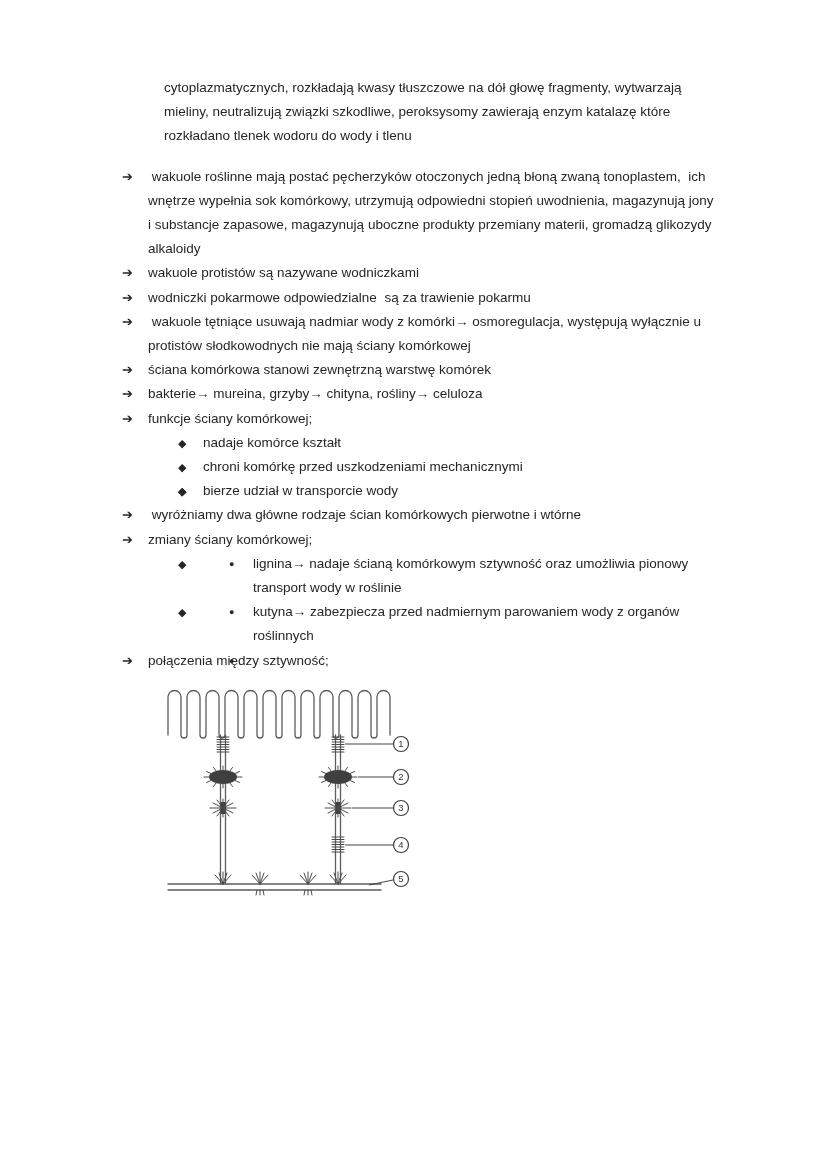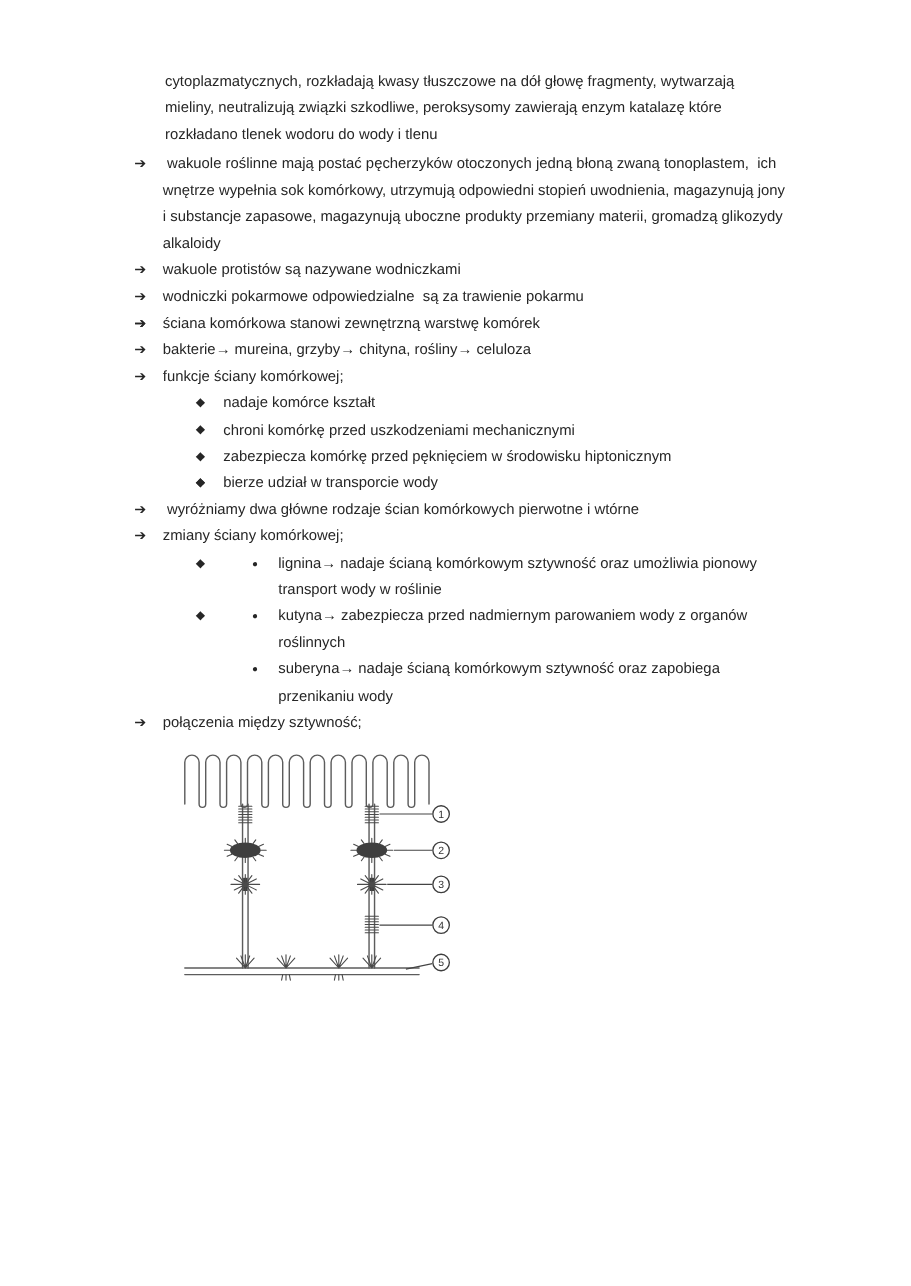--- a/index.html
+++ b/index.html
@@ -7,21 +7,21 @@
     position:relative;
     width:828px;height:1169px;
     background:#ffffff;
     overflow:hidden;
     font-family:"Liberation Sans", sans-serif;
     font-size:13.5px;
     line-height:24.2px;
     color:#262626;
   }
   .content{position:absolute;left:148px;top:60px;width:566px;}
-  .para{margin:2px;white-space:pre-wrap;}
+  .para{margin:16px;white-space:pre-wrap;}
   .item{position:relative;}
   .item .marker{position:absolute;top:0;color:#262626;}
   .l0{padding-left:0;}   .l0 .marker{left:-26px;font-size:13px;}
   .l1{padding-left:55px;} .l1 .marker{left:30px;font-size:11px;}
   .l2{padding-left:105px;}.l2 .marker{left:81px;font-size:9px;}
   .itext{white-space:pre-wrap;}
   .figure{margin:14px 0 0 18px;width:250px;height:215px;}
   .st{stroke:#5c5c5c;stroke-width:1.3;fill:none;stroke-linecap:round;}
   .st2{stroke:#4a4a4a;stroke-width:1;fill:none;stroke-linecap:round;}
   .callout{stroke:#444444;stroke-width:1;fill:none;}
@@ -34,36 +34,36 @@
 
 <div class="page">
   <div class="content">
 
     <p class="para">cytoplazmatycznych, rozkładają kwasy tłuszczowe na dół głowę fragmenty, wytwarzają mieliny, neutralizują związki szkodliwe, peroksysomy zawierają enzym katalazę które rozkładano tlenek wodoru do wody i tlenu</p>
 
     <div id="list">
         <div class="item l0"><span class="marker">➔</span><span class="itext"> wakuole roślinne mają postać pęcherzyków otoczonych jedną błoną zwaną tonoplastem,  ich wnętrze wypełnia sok komórkowy, utrzymują odpowiedni stopień uwodnienia, magazynują jony i substancje zapasowe, magazynują uboczne produkty przemiany materii, gromadzą glikozydy alkaloidy</span></div>
         <div class="item l0"><span class="marker">➔</span><span class="itext">wakuole protistów są nazywane wodniczkami</span></div>
         <div class="item l0"><span class="marker">➔</span><span class="itext">wodniczki pokarmowe odpowiedzialne  są za trawienie pokarmu</span></div>
-        <div class="item l0"><span class="marker">➔</span></div>
+        <div class="item l0"><span class="marker">➔</span><span class="itext"> wakuole tętniące usuwają nadmiar wody z komórki→ osmoregulacja, występują wyłącznie u protistów słodkowodnych nie mają ściany komórkowej</span></div>
         <div class="item l0"><span class="marker">➔</span><span class="itext">ściana komórkowa stanowi zewnętrzną warstwę komórek</span></div>
         <div class="item l0"><span class="marker">➔</span><span class="itext">bakterie→ mureina, grzyby→ chityna, rośliny→ celuloza</span></div>
         <div class="item l0"><span class="marker">➔</span><span class="itext">funkcje ściany komórkowej;</span></div>
         <div class="item l1"><span class="marker">◆</span><span class="itext">nadaje komórce kształt</span></div>
         <div class="item l1"><span class="marker">◆</span><span class="itext">chroni komórkę przed uszkodzeniami mechanicznymi</span></div>
-        <div class="item l1"><span class="marker">◆</span><span class="itext">zabezpiecza komórkę przed pęknięciem w środowisku hiptonicznym</span></div>
+        <div class="item l1"><span class="marker">◆</span></div>
         <div class="item l1"><span class="marker">◆</span></div>
         <div class="item l1"><span class="marker">◆</span><span class="itext">bierze udział w transporcie wody</span></div>
         <div class="item l0"><span class="marker">➔</span><span class="itext"> wyróżniamy dwa główne rodzaje ścian komórkowych pierwotne i wtórne</span></div>
         <div class="item l0"><span class="marker">➔</span><span class="itext">zmiany ściany komórkowej;</span></div>
         <div class="item l1"><span class="marker">◆</span></div>
         <div class="item l2"><span class="marker">●</span><span class="itext">lignina→ nadaje ścianą komórkowym sztywność oraz umożliwia pionowy transport wody w roślinie</span></div>
         <div class="item l1"><span class="marker">◆</span></div>
         <div class="item l2"><span class="marker">●</span><span class="itext">kutyna→ zabezpiecza przed nadmiernym parowaniem wody z organów roślinnych</span></div>
-        <div class="item l2"><span class="marker">●</span><span class="itext">suberyna→ nadaje ścianą komórkowym sztywność oraz zapobiega przenikaniu wody</span></div>
+        <div class="item l2"><span class="marker">●</span></div>
         <div class="item l0"><span class="marker">➔</span><span class="itext">połączenia między sztywność;</span></div>
       </div>
 
     <svg class="figure" viewBox="0 0 250 215" xmlns="http://www.w3.org/2000/svg">
       <defs>
         <g id="band">
           <path class="st2" d="M-6 0H6M-6 2.5H6M-6 5H6M-6 7.5H6M-6 10H6M-6 12.5H6M-6 15H6"></path>
         </g>
         <g id="desmo">
           <ellipse class="dark" cx="0" cy="0" rx="14" ry="7"></ellipse>

